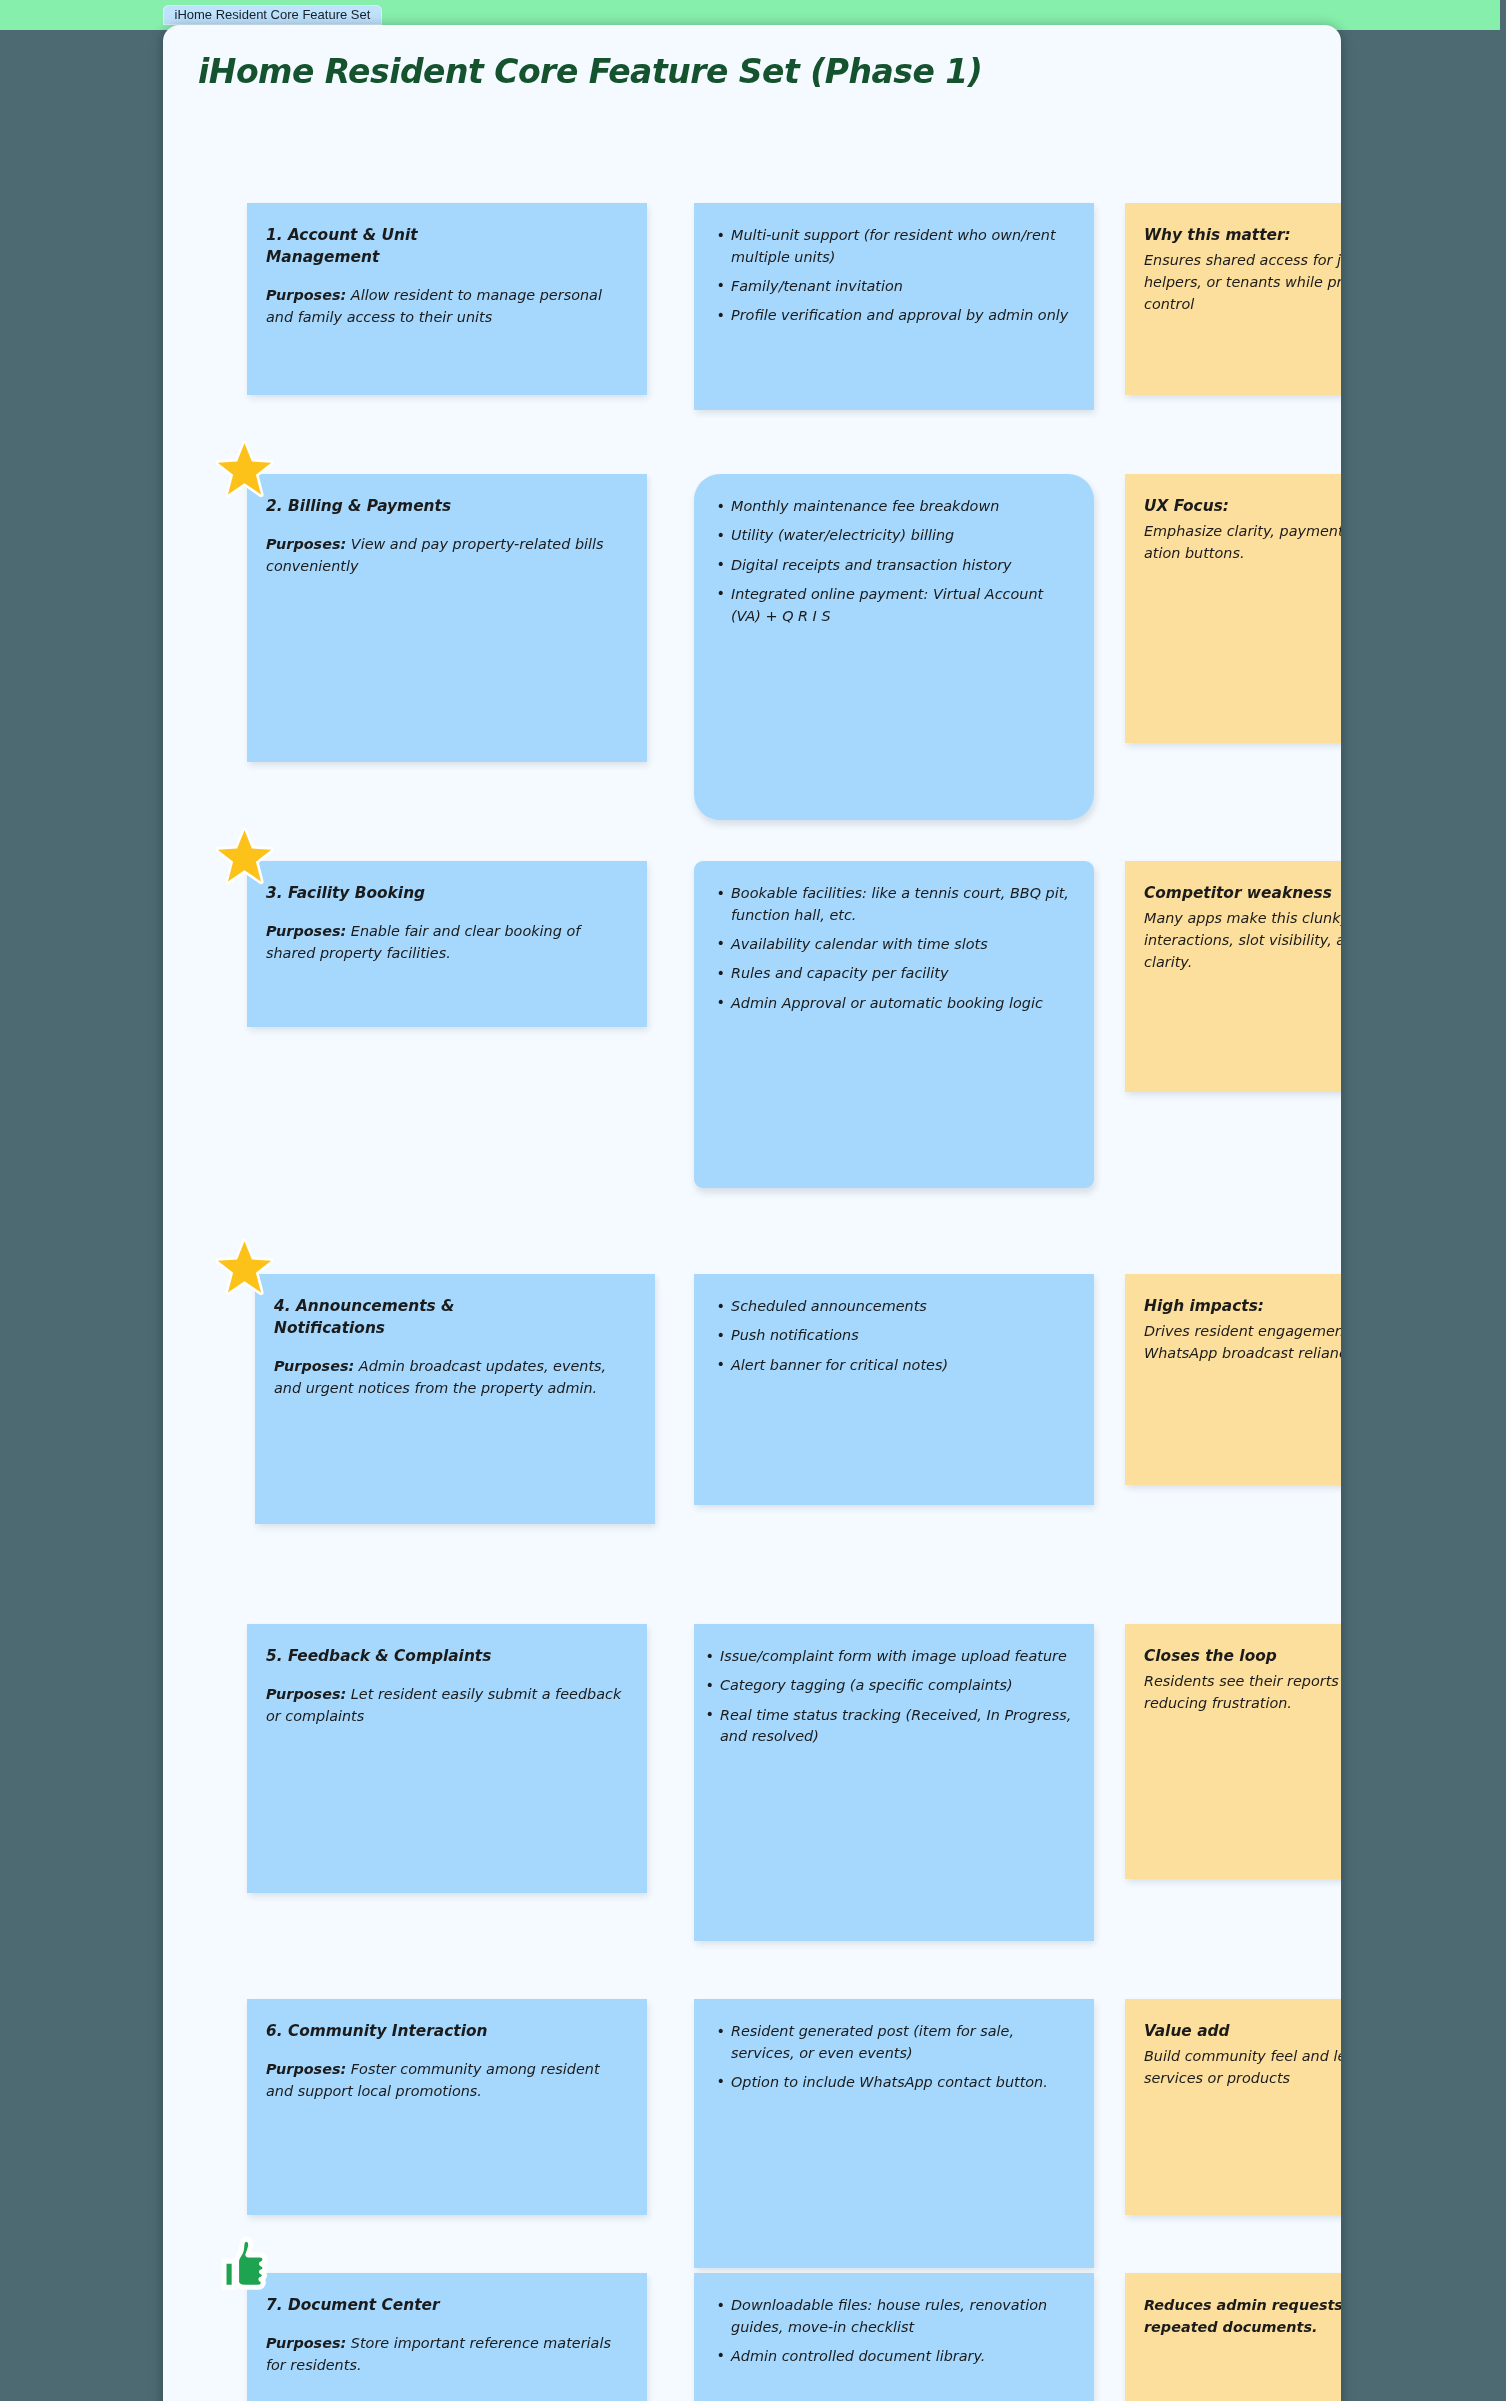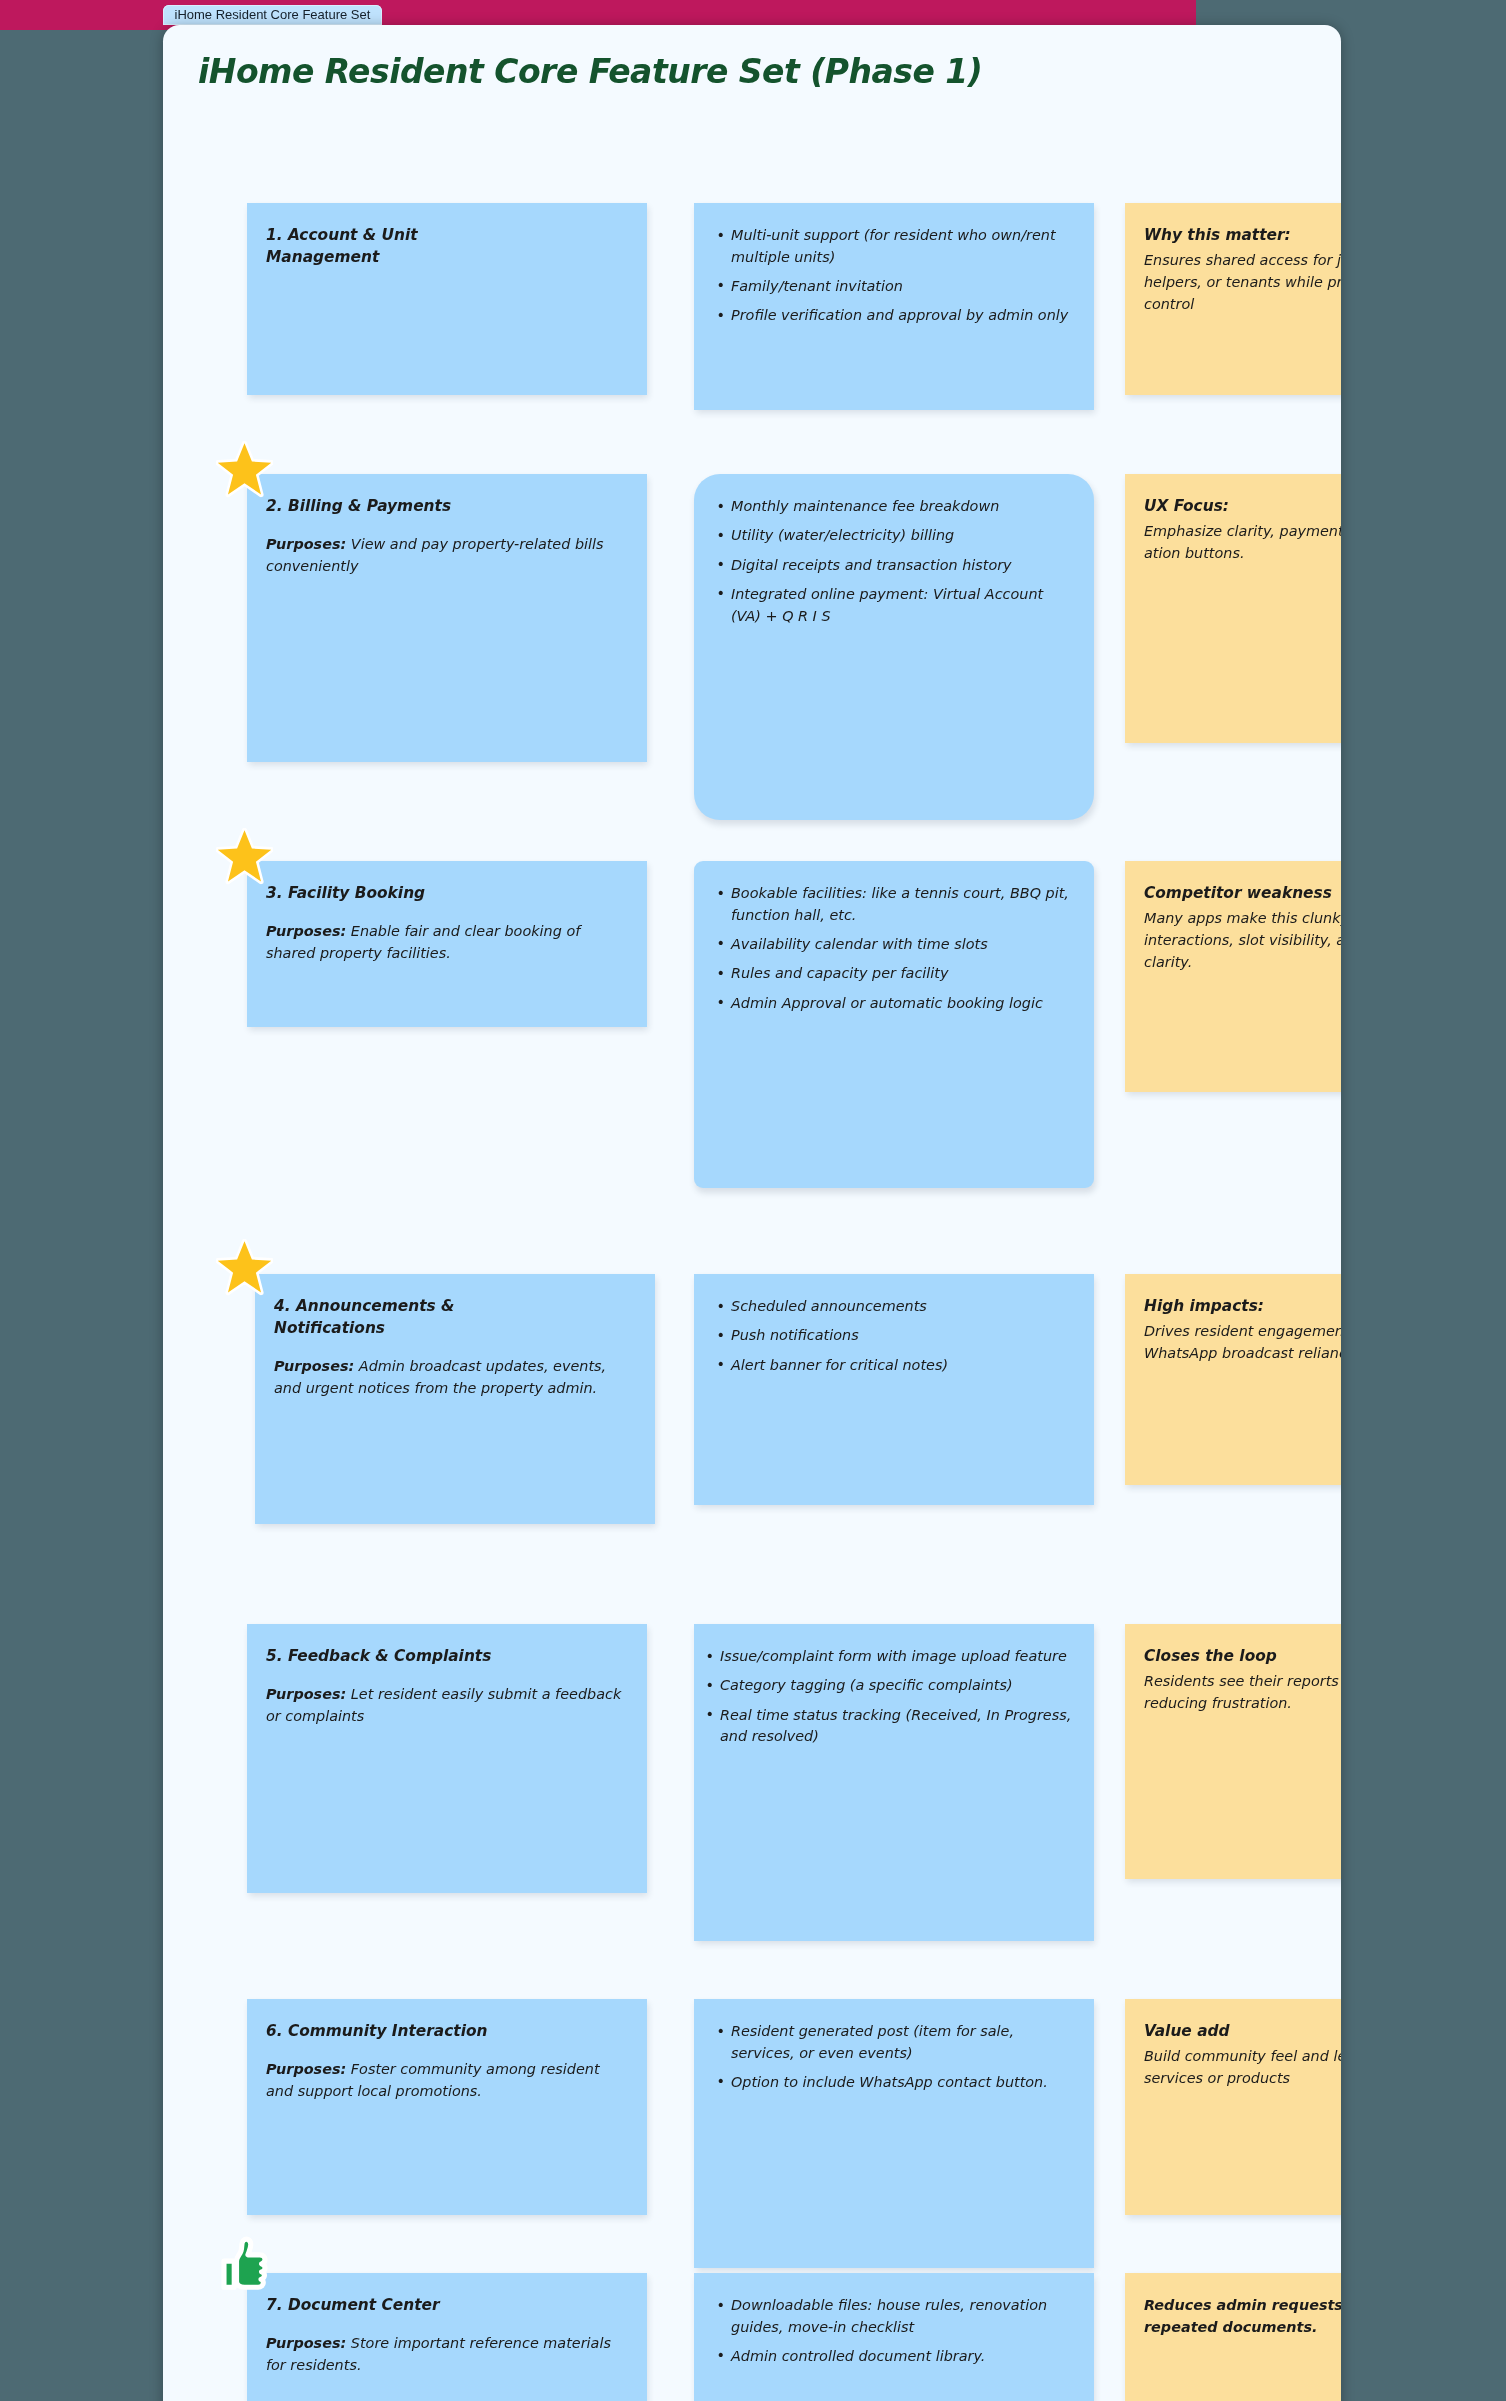--- a/index.html
+++ b/index.html
@@ -7,23 +7,23 @@
   body{
     width:1506px;
     background:#4d6a73;
     font-family:"DejaVu Sans", sans-serif;
     -webkit-font-smoothing:antialiased;
   }
   
   .tabbar{
     position:absolute;
     left:0; top:0;
-    width:1196px;
+    width:1500px;
     height:30px;
-    background:#be185d;
+    background:#86efac;
   }
   .tab{
     position:absolute;
     left:163px; top:4.8px;
     height:20px;
     padding:0 11.5px;
     display:flex; align-items:center;
     background:#bfe2fd;
     border-radius:5.8px 5.8px 0 0;
     box-shadow:0 0 0 1px #d9eefe inset;
@@ -129,20 +129,21 @@
   </div>
 </div>
 
 <div class="page">
   <div class="page-title">iHome Resident Core Feature Set (Phase 1)</div>
   <div id="rows-host">
       <div class="row" style="top: 178px;">
         <div class="card blue col1" style="height: 192px;">
           <div class="card-heading">1. Account &amp; Unit
       Management</div>
+          <p class="purpose"><span class="lbl">Purposes:</span> <span>Allow resident to manage personal and family access to their units</span></p>
         </div>
         <div class="card blue col2" style="height: 207px;">
           <ul class="bullets">
             <li>Multi-unit support (for resident who own/rent multiple units)</li>
             <li>Family/tenant invitation</li>
             <li>Profile verification and approval by admin only</li>
           </ul>
         </div>
         <div class="card yellow col3" style="height: 192px;">
           <div class="note-title">Why this matter:</div>

